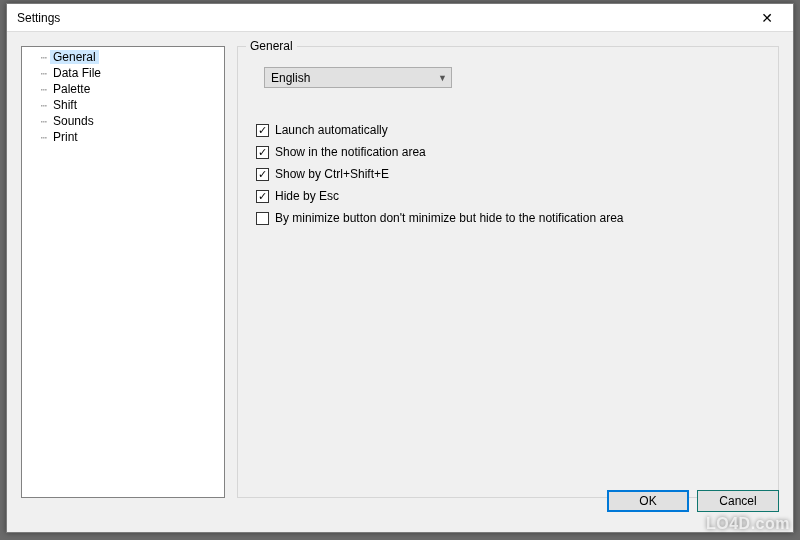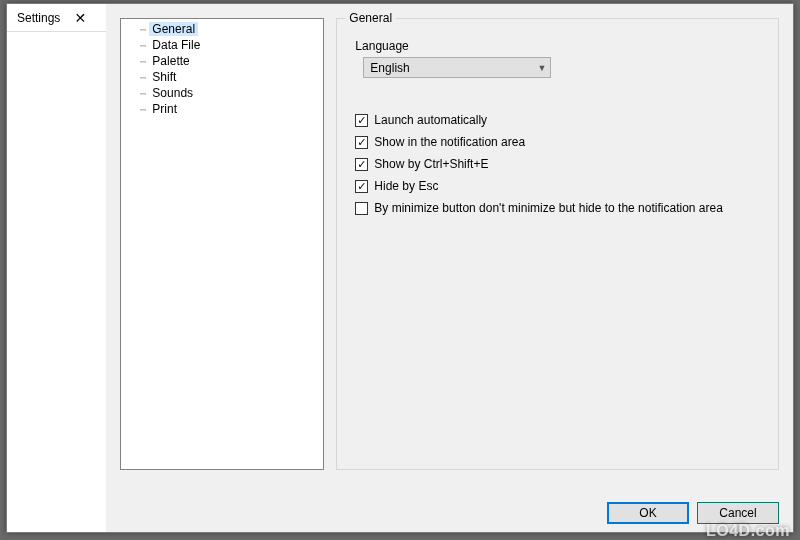--- a/index.html
+++ b/index.html
@@ -16,21 +16,21 @@
   .outer {
     position: absolute;
     top: 3px;
     left: 6px;
     width: 788px;
     height: 530px;
     background: #fff;
     border: 1px solid #7a7a7a;
     box-shadow: 0 0 6px rgba(0,0,0,0.4);
     display: flex;
-    flex-direction: row;
+    flex-direction: column;
   }
   .titlebar {
     height: 28px;
     display: flex;
     align-items: center;
     justify-content: space-between;
     padding: 0 6px 0 10px;
     background: #fff;
     border-bottom: 1px solid #ddd;
   }
@@ -150,21 +150,21 @@
     content: "✓";
     font-size: 11px;
     line-height: 1;
     color: #000;
   }
 
   
   .buttons {
     position: absolute;
     right: 14px;
-    bottom: 8px;
+    bottom: 20px;
     display: flex;
     gap: 8px;
   }
   .btn {
     width: 82px;
     height: 22px;
     border: 1px solid #0f766e;
     background: #e1e1e1;
     display: flex;
     align-items: center;
@@ -174,21 +174,21 @@
   .btn.primary {
     border: 2px solid #0078d7;
     background: #e1e1e1;
     width: 82px;
     height: 22px;
   }
 
   .watermark {
     position: absolute;
     right: 10px;
-    bottom: 0;
+    bottom: 7px;
     color: rgba(255,255,255,0.7);
     font-size: 16px;
     font-weight: bold;
     font-family: Arial, sans-serif;
     letter-spacing: 0.5px;
     pointer-events: none;
     text-shadow: 0 0 4px rgba(0,0,0,0.5);
   }
 </style>
 </head>
@@ -230,21 +230,20 @@
           <div class="tree-row">
             <span class="tree-dots">⋯</span>
             <span class="tree-label">Print</span>
           </div>
         </div>
     </div>
 
     <div class="group">
       <div class="group-title">General</div>
       <div class="group-body">
-        <div class="lang-label">Language</div>
         <div class="dropdown">
           <span>English</span>
           <span class="chev">▼</span>
         </div>
         <div class="chk-list" id="chk-list">
             <div class="chk-row">
               <span class="chk checked"></span>
               <span>Launch automatically</span>
             </div>
             <div class="chk-row">

